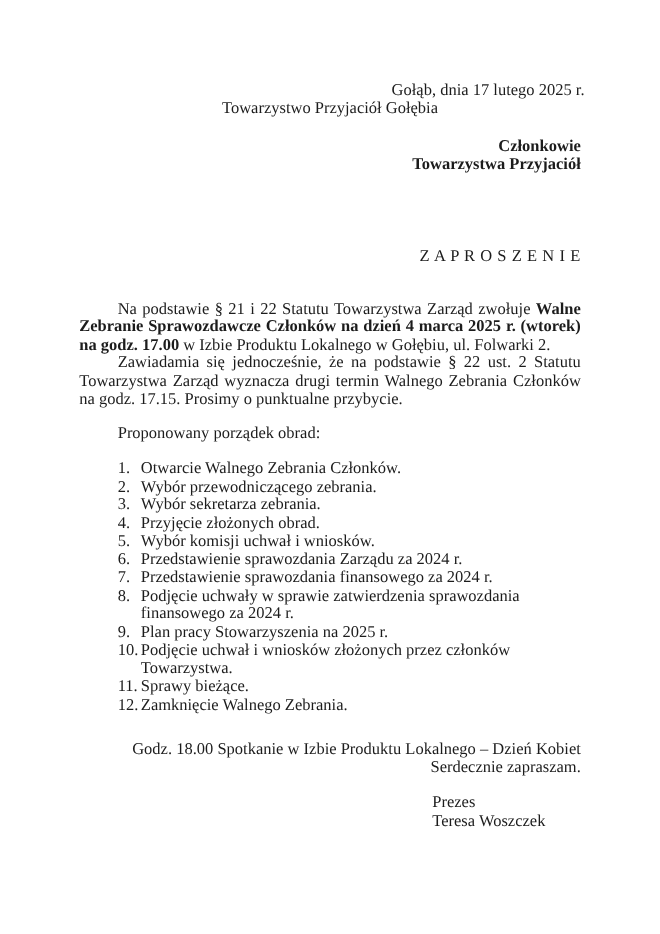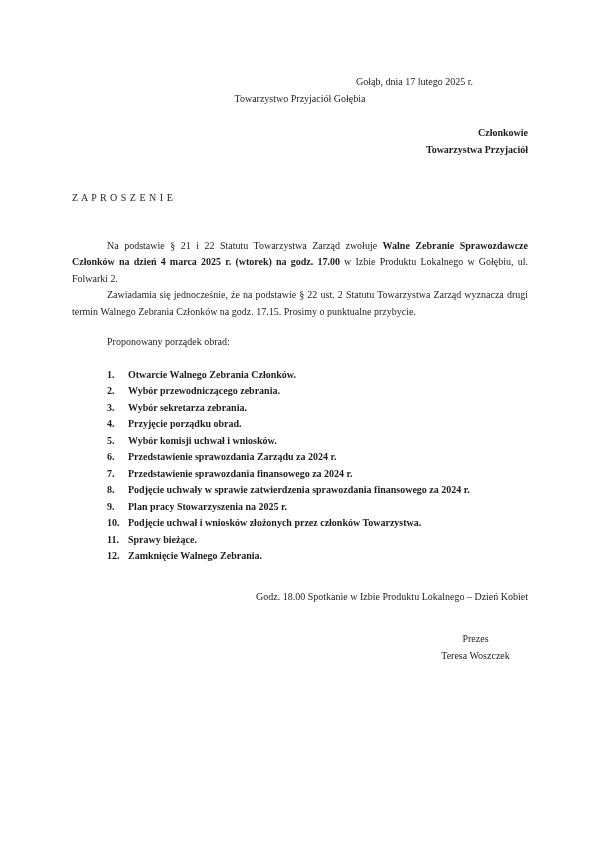--- a/index.html
+++ b/index.html
@@ -7,21 +7,21 @@
     padding: 0;
     background: #ffffff;
   }
   .page {
     position: relative;
     width: 600px;
     height: 849px;
     background: #ffffff;
     color: #1c1c1c;
     font-family: "Liberation Serif", "DejaVu Serif", serif;
-    font-size: 10px;
+    font-size: 15px;
     line-height: 16.5px;
     box-sizing: border-box;
     padding: 74px 72px 0 72px;
     overflow: hidden;
   }
   .date-line {
     margin-left: 284px;
     white-space: nowrap;
   }
   .sender-line {
@@ -33,63 +33,61 @@
     margin-top: 14px;
     font-weight: bold;
   }
   .recipient-block {
     margin-left: 284px;
     margin-top: 18px;
     font-weight: bold;
     text-align: right;
   }
   .letter-title {
-    text-align: left;
-    margin-top: 32px;
+    text-align: right;
+    margin-top: 67px;
     margin-bottom: 31px;
     letter-spacing: 0.5px;
   }
   .para {
     margin: 0;
     text-align: justify;
     text-indent: 35px;
     font-family: Liberation Serif, serif;
   }
   .bold {
     font-weight: bold;
   }
   .agenda-heading {
     margin: 14px 0 0 35px;
   }
   ol.agenda {
     list-style: none;
     margin: 16px 0 12px 0;
     padding: 0;
     counter-reset: agendaitem;
-    font-weight: bold;
   }
   ol.agenda li {
     position: relative;
     padding-left: 56px;
     counter-increment: agendaitem;
   }
   ol.agenda li::before {
     content: counter(agendaitem) ".";
     position: absolute;
     left: 35px;
   }
   .closing-block {
     margin-top: 24px;
     text-align: right;
   }
   .signature-block {
-    margin-top: 26px;
+    margin-top: 16px;
     margin-left: 321px;
     width: 165px;
-    text-align: center;
   }
 </style>
 </head>
 <body>
 
 <div class="page">
 
   <div class="date-line">Gołąb, dnia 17 lutego 2025 r.</div>
 
   <div class="sender-line">Towarzystwo Przyjaciół Gołębia</div>
@@ -105,33 +103,34 @@
   <p class="para"><span>Na podstawie § 21 i 22 Statutu Towarzystwa Zarząd zwołuje </span><span class="bold">Walne Zebranie Sprawozdawcze Członków na dzień 4 marca 2025 r. (wtorek) na godz. 17.00</span><span> w Izbie Produktu Lokalnego w Gołębiu, ul. Folwarki 2.</span></p>
 
   <p class="para">Zawiadamia się jednocześnie, że na podstawie § 22 ust. 2 Statutu Towarzystwa Zarząd wyznacza drugi termin Walnego Zebrania Członków na godz. 17.15. Prosimy o punktualne przybycie.</p>
 
   <p class="agenda-heading">Proponowany porządek obrad:</p>
 
   <ol class="agenda">
     <li>Otwarcie Walnego Zebrania Członków.</li>
     <li>Wybór przewodniczącego zebrania.</li>
     <li>Wybór sekretarza zebrania.</li>
-    <li>Przyjęcie porządku obrad.</li>
+    <li>Przyjęcie złożonych obrad.</li>
     <li>Wybór komisji uchwał i wniosków.</li>
     <li>Przedstawienie sprawozdania Zarządu za 2024 r.</li>
     <li>Przedstawienie sprawozdania finansowego za 2024 r.</li>
     <li>Podjęcie uchwały w sprawie zatwierdzenia sprawozdania finansowego za 2024 r.</li>
     <li>Plan pracy Stowarzyszenia na 2025 r.</li>
     <li>Podjęcie uchwał i wniosków złożonych przez członków Towarzystwa.</li>
     <li>Sprawy bieżące.</li>
     <li>Zamknięcie Walnego Zebrania.</li>
   </ol>
 
   <div class="closing-block">
     <div>Godz. 18.00 Spotkanie w Izbie Produktu Lokalnego – Dzień Kobiet</div>
+    <div>Serdecznie zapraszam.</div>
   </div>
 
   <div class="signature-block">
     <div>Prezes</div>
     <div>Teresa Woszczek</div>
   </div>
 
 </div>
 
 </body></html>

